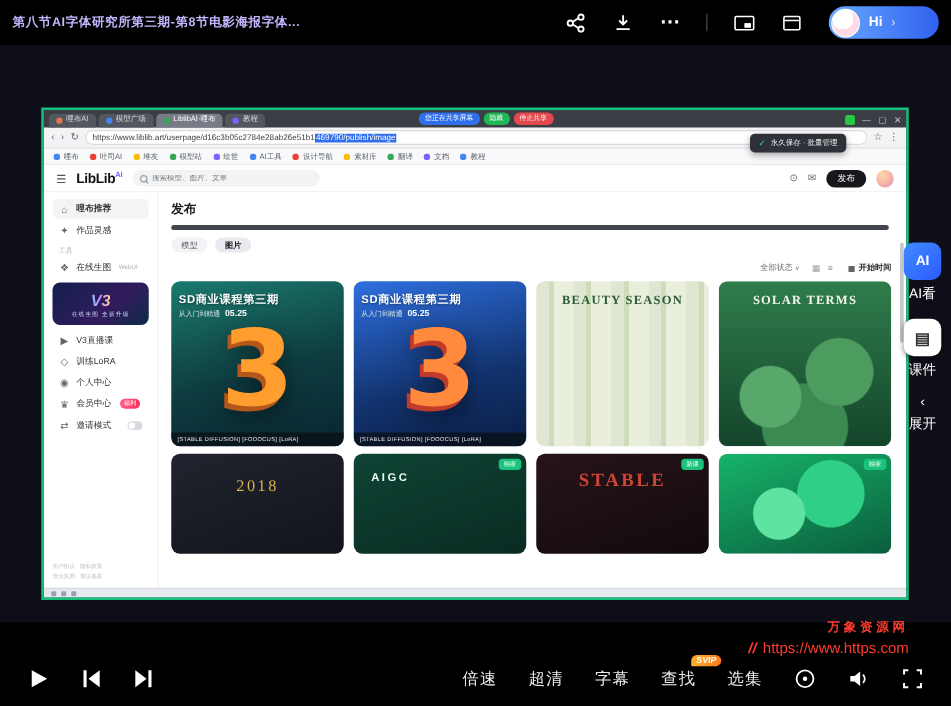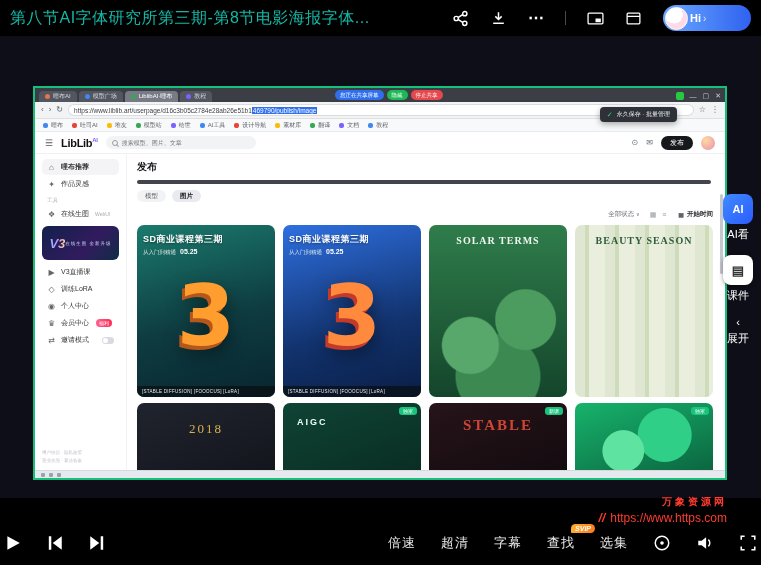--- a/index.html
+++ b/index.html
@@ -1,27 +1,27 @@
 <!DOCTYPE html>
 <html><head>
 <meta charset="utf-8">
 <style>
 *{margin:0;padding:0;box-sizing:border-box}
 html,body{width:761px;height:565px;background:#000;font-family:"Liberation Sans",sans-serif;overflow:hidden}
 .stage{position:relative;width:761px;height:565px;background:#000;overflow:hidden}
 
 
 .topbar{position:absolute;left:0;top:0;width:761px;height:36px;display:flex;align-items:center;padding:0 10px;background:#000;z-index:30}
-.vtitle{color:#14b8a6;font-size:16px;font-weight:normal;letter-spacing:.5px;white-space:nowrap;overflow:hidden;max-width:370px}
+.vtitle{color:#c4b5fd;font-size:10px;font-weight:bold;letter-spacing:.5px;white-space:nowrap;overflow:hidden;max-width:370px}
 .top-icons{margin-left:auto;display:flex;align-items:center;gap:21px}
 .tico{width:17px;height:17px;color:#fff}
 .tico svg{width:100%;height:100%;display:block}
 .more-dots{color:#fff;font-size:16px;font-weight:bold;line-height:1}
 .tdivider{width:1px;height:14px;background:#4a4a4a}
-.avatar-pill{display:flex;align-items:center;height:26px;background:linear-gradient(90deg,#6aa8ff,#2f62f0);border-radius:13px;padding:0 12px 0 2px;gap:2px;min-width:88px}
+.avatar-pill{display:flex;align-items:center;height:26px;background:linear-gradient(90deg,#6aa8ff,#2f62f0);border-radius:13px;padding:0 12px 0 2px;gap:7px;min-width:88px}
 .avatar-circle{width:23px;height:23px;border-radius:50%;background:radial-gradient(circle at 38% 32%,#ffffff 0 45%,#ffd9e6 46% 100%);border:1px solid #fff}
 .avatar-hi{color:#fff;font-size:11px;font-weight:bold}
 .avatar-arrow{color:#dce8ff;font-size:10px}
 
 
 .video-area{position:absolute;left:0;top:36px;width:761px;height:462px;background:#0d0e17;overflow:hidden}
 .screen{position:absolute;left:35px;top:52px;width:690px;height:390px;background:#fff;outline:2px solid #15c07d;display:flex;flex-direction:column;overflow:hidden}
 
 
 .tabstrip{height:14px;background:#3b3e45;display:flex;align-items:flex-end;padding:0 4px;gap:2px;position:relative;flex:none}
@@ -64,41 +64,41 @@
 
 
 .sitebody{flex:1;display:flex;min-height:0;position:relative;background:#fff}
 .sidenav{width:92px;border-right:1px solid #f2f2f4;padding:5px 7px 4px;display:flex;flex-direction:column;gap:1px;font-size:7px;color:#333}
 .snitem{display:flex;align-items:center;gap:5px;height:16px;border-radius:5px;padding:0 5px;position:relative}
 .snitem.active{background:#f4f4f6;font-weight:bold}
 .snico{width:9px;color:#666;font-size:8px;text-align:center;flex:none}
 .snsub{font-size:5px;color:#aaa;margin-left:1px}
 .snbadge{font-size:5px;color:#fff;background:linear-gradient(90deg,#ff5f8f,#ff2d55);border-radius:4px;padding:0 3px;margin-left:2px;line-height:1.6}
 .snsection{font-size:5.5px;color:#b4b6bc;margin:4px 0 1px 5px}
-.v3banner{height:34px;border-radius:6px;background:linear-gradient(135deg,#12204b,#321b5e 60%,#0f2c46);margin:3px 0;display:flex;flex-direction:row;align-items:center;justify-content:center;color:#fff}
+.v3banner{height:34px;border-radius:6px;background:linear-gradient(135deg,#12204b,#321b5e 60%,#0f2c46);margin:3px 0;display:flex;flex-direction:column;align-items:center;justify-content:center;color:#fff}
 .v3banner b{font-size:13px;font-style:italic;background:linear-gradient(90deg,#7cc6ff,#c78bff,#ffd58b);-webkit-background-clip:text;background-clip:text;color:transparent}
 .v3banner span{font-size:4.5px;color:#cfd6ff;letter-spacing:1px;margin-top:1px}
 .sntoggle{margin-left:auto;width:12px;height:7px;border-radius:4px;background:#d8dadf;position:relative;flex:none}
 .sntoggle::after{content:"";position:absolute;left:1px;top:1px;width:5px;height:5px;border-radius:50%;background:#fff}
 .snfooter{margin-top:auto;font-size:4.5px;color:#c0c2c8;line-height:1.9}
 
 .content{flex:1;padding:6px 12px 0 10px;position:relative;min-width:0;overflow:hidden}
 .heading{font-size:10px;font-weight:bold;color:#17181c}
 .hscroll{height:4px;background:#42454d;border-radius:2px;margin:6px 2px 0 0}
 .chiprow{display:flex;gap:6px;margin-top:6px}
 .chip{height:12px;border-radius:6px;background:#f2f3f5;color:#55575e;font-size:6.5px;display:flex;align-items:center;padding:0 8px}
 .chip.active{background:#e9eaf0;color:#17181c;font-weight:bold}
 .filterrow{display:flex;justify-content:flex-end;align-items:center;gap:10px;margin-top:8px;font-size:6.5px;color:#6a6d74}
 .filterrow .caret{font-size:5px}
 .viewico{color:#9aa0a6;font-size:7px;letter-spacing:2px}
 .sort{color:#26272c;display:flex;gap:3px;align-items:center;font-weight:bold}
 .calico{font-size:6px;color:#55575e}
 
 .grid{display:grid;grid-template-columns:repeat(4,1fr);gap:8px;margin-top:6px}
-.card{position:relative;border-radius:7px;overflow:hidden;height:172px}
+.card{position:relative;border-radius:7px;overflow:hidden;height:132px}
 .card.r2{height:80px}
 .c-sd1{background:linear-gradient(165deg,#1b7a6d,#0e3c41 55%,#082530)}
 .c-sd2{background:linear-gradient(165deg,#2e6fe0,#12336e 60%,#0a1e46)}
 .card-top{padding:8px 6px 0;color:#fff}
 .card-title{font-size:9px;font-weight:bold;letter-spacing:.5px;text-shadow:0 1px 2px rgba(0,0,0,.4);white-space:nowrap}
 .card-sub{font-size:5.5px;color:#d7e6e6;margin-top:2px;display:flex;gap:4px;align-items:baseline}
 .card-sub b{font-size:7px;color:#fff}
 .card-big{position:absolute;left:50%;top:53%;transform:translate(-50%,-50%);font-size:84px;font-weight:bold;color:#ff9e2e;text-shadow:-3px 4px 0 #b5561a,0 8px 18px rgba(0,0,0,.5);font-family:"DejaVu Sans",sans-serif;line-height:1}
 .c-sd2 .card-big{color:#ff8a3d;text-shadow:-3px 4px 0 #c23a2a,0 8px 18px rgba(0,0,0,.5)}
 .card-tags{position:absolute;left:0;right:0;bottom:0;background:rgba(10,14,18,.72);color:#e8edf2;font-size:4.5px;padding:3px 5px;letter-spacing:.3px;white-space:nowrap;overflow:hidden}
@@ -127,21 +127,21 @@
 .st-ai{background:linear-gradient(135deg,#3f8bff,#2c5cff);color:#fff;font-size:11px}
 .st-doc{background:#fff;color:#333;font-size:13px;box-shadow:0 1px 4px rgba(0,0,0,.4)}
 .st-chev{font-size:11px;color:#fff}
 
 
 .progress-row{position:absolute;left:0;top:499px;width:761px;height:18px;display:flex;align-items:center;gap:9px;padding:0 8px;z-index:10}
 .ptime{color:#fff;font-size:11px;font-weight:bold;white-space:nowrap}
 .pbar{flex:1;height:4px;background:rgba(255,255,255,.22);border-radius:2px;position:relative}
 .pfill{height:100%;background:#00aeec;border-radius:2px;position:relative;width:56%}
 .pknob{position:absolute;right:-5px;top:50%;transform:translateY(-50%);width:10px;height:10px;border-radius:50%;background:#fff;box-shadow:0 0 5px rgba(0,174,236,.9)}
-.controls-row{position:absolute;left:0;top:520px;width:761px;height:45px;display:flex;align-items:center;padding:0 4px;z-index:10}
+.controls-row{position:absolute;left:0;top:520px;width:761px;height:45px;display:flex;align-items:center;padding:0 22px;z-index:10}
 .cleft{display:flex;align-items:center;gap:24px}
 .cico{width:18px;height:18px;color:#fff;display:block}
 .cico svg{width:100%;height:100%;display:block}
 .cright{margin-left:auto;display:flex;align-items:center;gap:25px}
 .cmenu{color:#ececec;font-size:13px;position:relative;letter-spacing:1px;white-space:nowrap}
 .svip{position:absolute;top:-10px;right:-20px;background:linear-gradient(90deg,#ffb02e,#ff7a1a);color:#fff;font-size:7px;font-weight:bold;font-style:italic;border-radius:6px 6px 6px 1px;padding:1px 4px;letter-spacing:0}
 
 
 .watermark{position:absolute;right:34px;top:495px;z-index:40;color:#ff3b30;pointer-events:none;text-align:right}
 .wm-name{font-size:10px;font-weight:bold;letter-spacing:3px}
@@ -385,25 +385,25 @@
               <div class="card-top">
                 <div class="card-title">SD商业课程第三期</div>
                 <div class="card-sub">
                     <span>从入门到精通</span>
                     <b>05.25</b>
                   </div>
               </div>
               <div class="card-big">3</div>
               <div class="card-tags">[STABLE DIFFUSION] [FOOOCUS] [LoRA]</div>
             </div>
+            <div class="card c-bamboo">
+              <div class="serif-title">BEAUTY SEASON</div>
+            </div>
             <div class="card c-lotus">
               <div class="serif-title">SOLAR TERMS</div>
-            </div>
-            <div class="card c-bamboo">
-              <div class="serif-title">BEAUTY SEASON</div>
             </div>
           </div>
 
           <div class="grid">
             <div class="card r2 c-y2024">
               <div class="r2title">2018</div>
             </div>
             <div class="card r2 c-aigc">
               <div class="r2title">AIGC</div>
               <span class="r2badge">独家</span>

